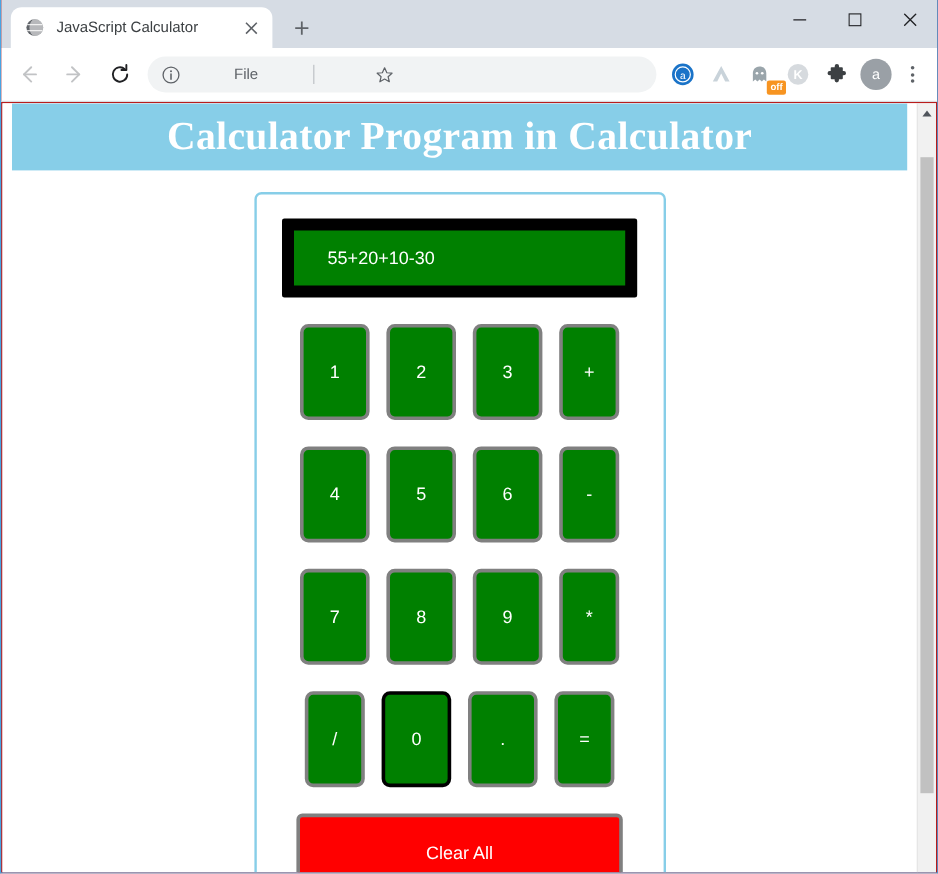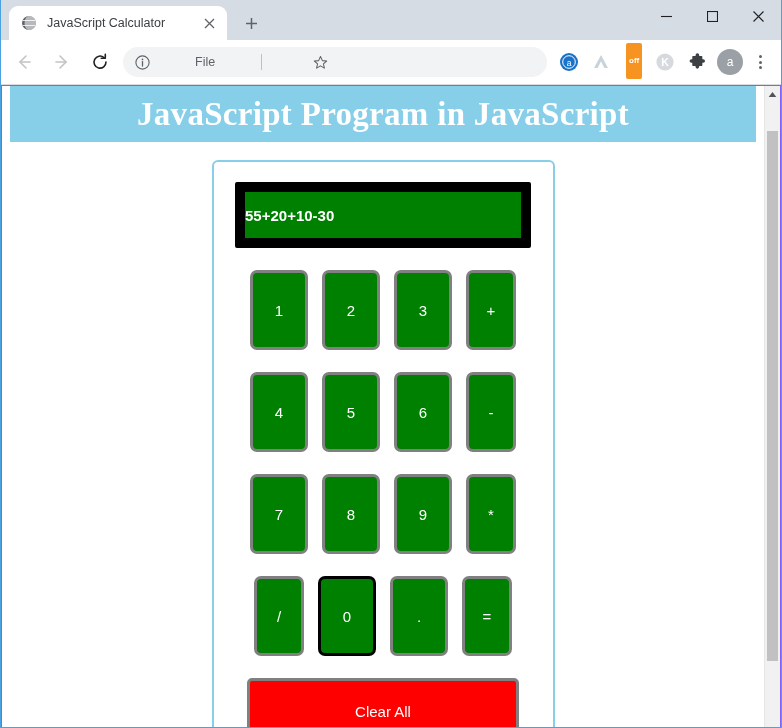--- a/index.html
+++ b/index.html
@@ -6,21 +6,21 @@
   html, body {
     margin: 0; padding: 0;
     width: 782px; height: 728px;
     overflow: hidden;
     font-family: "Liberation Sans", sans-serif;
   }
 
   
   .window {
     width: 782px; height: 728px;
-    background: #8b5cf6;
+    background: #b91c1c;
     border: 1px solid #4aa3e0;
     border-top: none;
     position: relative;
     overflow: hidden;
   }
 
   
   .tabstrip {
     height: 40px;
     background: #d6dce4;
@@ -143,27 +143,27 @@
   }
   .ext {
     width: 26px; height: 26px;
     flex: 0 0 26px;
     margin: 0 3px;
     display: flex; align-items: center; justify-content: center;
     position: relative;
   }
   .ext-badge {
     position: absolute;
-    left: 6px; bottom: -4px;
+    left: 19px; bottom: -4px;
     background: #f79421;
     color: #fff;
     font-size: 8px;
     font-weight: bold;
     line-height: 1;
-    padding: 14px 3px;
+    padding: 2px 3px;
     border-radius: 2px;
   }
   .avatar {
     width: 26px; height: 26px;
     flex: 0 0 26px;
     border-radius: 50%;
     background: #9aa0a6;
     color: #fff;
     font-size: 12px;
     display: flex; align-items: center; justify-content: center;
@@ -227,22 +227,22 @@
     justify-content: center;
   }
   .display {
     width: 296px;
     height: 66px;
     background: #008000;
     color: #ffffff;
     font-size: 15px;
     display: flex;
     align-items: center;
+    padding-left: 28px;
     border-radius: 2px;
-    font-weight: bold;
   }
   .keys {
     margin: 22px 0 0 0;
     padding: 0 8px;
   }
   .krow {
     display: flex;
     justify-content: center;
     margin-bottom: 22px;
   }
@@ -434,21 +434,21 @@
         <i></i>
         <i></i>
     </div>
   </div>
 
   <div class="viewport">
 
     <div class="page">
 
       <div class="banner" style="background: rgb(135, 206, 232);">
-        <h1>JavaScript Program in JavaScript</h1>
+        <h1>Calculator Program in Calculator</h1>
       </div>
 
       <div class="calc" style="border: 2px solid rgb(135, 206, 232);">
 
         <div class="display-wrap">
           <div class="display" style="background: rgb(0, 128, 0); color: rgb(255, 255, 255); border: 10px solid rgb(0, 0, 0);">55+20+10-30</div>
         </div>
 
         <div class="keys">
             <div class="krow">

